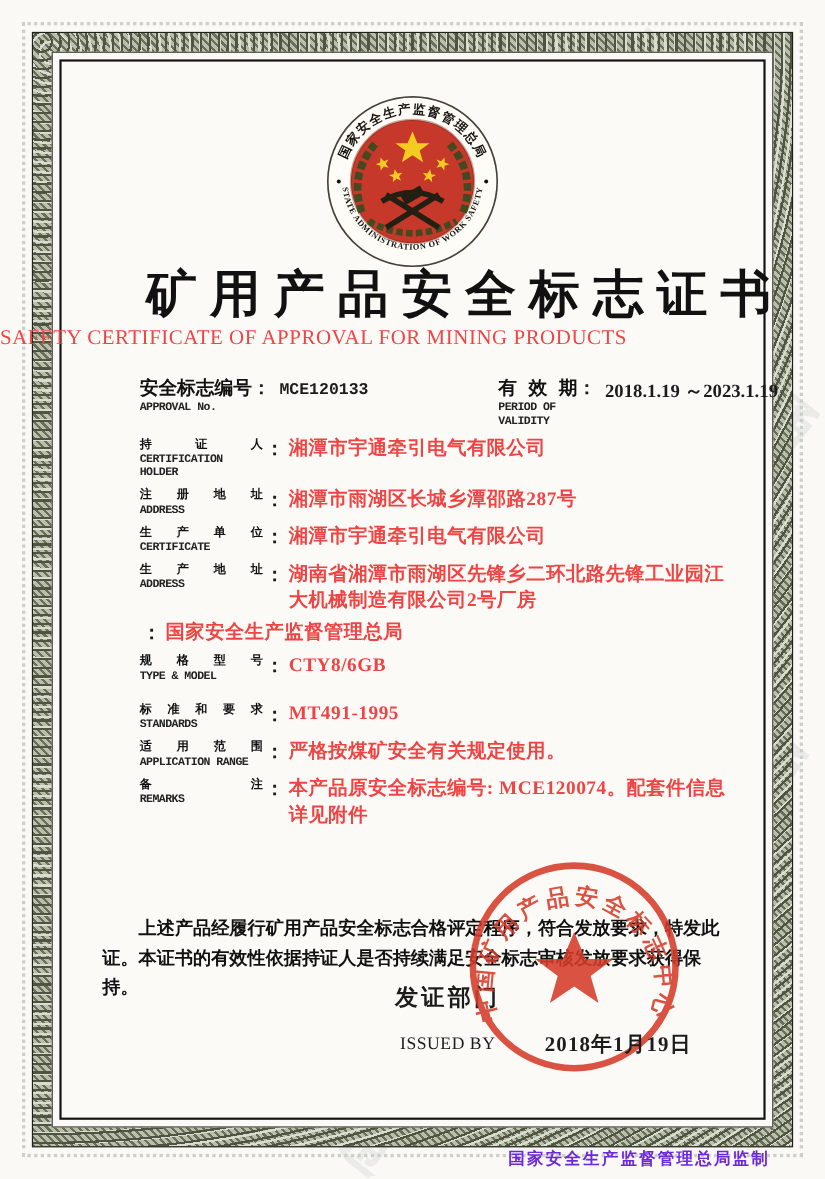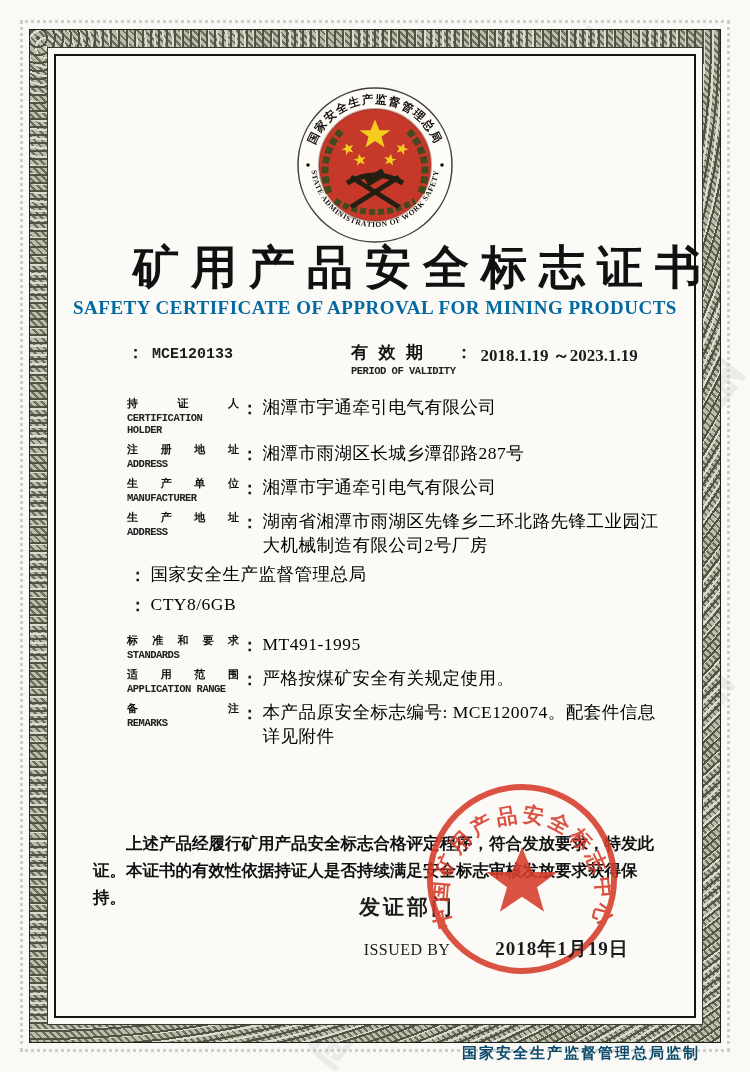--- a/index.html
+++ b/index.html
@@ -24,54 +24,54 @@
       repeating-radial-gradient(circle at 16px 18px, #d9dccf 0 2px, rgba(0,0,0,0) 2px 9px),
       repeating-linear-gradient(45deg, rgba(45,50,32,.45) 0 2px, rgba(224,228,214,.45) 2px 5px);
   }
   .frame-hole{position:absolute; inset:47px; background:#fbfaf6; border:1px solid #3a3a32;}
   .frame-inner{position:absolute; inset:54px; border:2px solid #141414;}
   
   .emblem{position:absolute; left:295px; top:85px; width:160px; height:160px;}
   
   .title-zh{position:absolute; top:237px; left:0; width:100%; text-align:center;
     font-size:46px; font-weight:bold; letter-spacing:12px; color:#111;padding-left:48px;}
-  .title-en{position:absolute; top:297px; left:0; width:100%; text-align:center;
-    font-size:19px; font-weight:bold; letter-spacing:.5px; color:#0369a1;}
+  .title-en{position:absolute; top:297px; left:0; width:100%; 
+    font-size:19px; font-weight:normal; letter-spacing:.5px; color:#ef4444;}
   
   .approval-row{position:absolute; top:341px; left:127px; width:540px; display:flex;}
   .lbl-zh{font-size:17px; font-weight:bold; letter-spacing:0; color:#111;
     text-align:justify; text-align-last:justify;}
   .lbl-en{font-family:"Liberation Mono", monospace; font-size:10.5px; font-weight:bold;
     letter-spacing:-0.5px; color:#222; margin-top:1px;}
   .ap-left{display:flex;}
   .ap-left .lbl-zh{width:102px;}
   .ap-colon{font-size:17px; font-weight:bold;}
   .ap-value{font-family:"Liberation Mono", monospace; font-size:15px; font-weight:bold;
     margin-left:8px; padding-top:5px; letter-spacing:0;}
   .ap-right{display:flex; margin-left:118px;}
   .ap-right .lbl-zh{width:72px;}
   .ap-right .ap-value{font-family:"Liberation Serif", serif; font-size:17px; padding-top:3px; white-space:nowrap;}
   
   .fields{position:absolute; top:396px; left:127px; width:545px;}
   .frow{display:flex; align-items:flex-start; margin-bottom:6px;}
   .frow .lblbox{width:112px; flex:0 0 112px;}
   .frow .lbl-zh{width:112px; font-size:11px;}
   .frow .colon{font-size:17.5px; font-weight:bold; margin:0 4px 0 2px;}
-  .frow .fval{flex:1; font-size:17.5px; font-weight:normal; letter-spacing:.5px; line-height:1.35; color:#000000;}
+  .frow .fval{flex:1; font-size:17.5px; font-weight:bold; letter-spacing:.5px; line-height:1.35; color:#ef4444;}
   .frow.gap-top{margin-top:16px;}
   
   .statement{position:absolute; top:830px; left:93px; width:572px;
     font-size:16.5px; font-weight:600; line-height:1.65; text-indent:2em; color:#111;}
   
   .issued{position:absolute; top:893px; left:342px; width:130px; text-align:center;}
   .issued .zh{font-size:21px; font-weight:bold; letter-spacing:3px;}
   .issued .en{font-size:16px; font-weight:normal; letter-spacing:.5px; margin-top:20px;}
   .cert-date{position:absolute; top:936px; left:452px; width:220px; text-align:center;
     font-size:19px; font-weight:600; letter-spacing:1px;}
-  .footer{position:absolute; top:1044px; right:50px; font-size:15px; font-weight:bold; letter-spacing:2px; color:#0c4a6e;}
+  .footer{position:absolute; top:1044px; right:50px; font-size:15px; font-weight:bold; letter-spacing:2px; color:#6d28d9;}
   
   .stamp{position:absolute; left:423px; top:780px; width:198px; height:198px; opacity:.88;}
 </style>
 </head>
 <body>
 
 <div class="page">
 
   <div class="wm-layer">
     <span class="wm-char" style="left:30px;top:70px;transform:rotate(38deg);">宇通</span>
@@ -129,20 +129,24 @@
     </text>
     <circle cx="13" cy="80" r="1.8" fill="#15120e"></circle>
     <circle cx="147" cy="80" r="1.8" fill="#15120e"></circle>
   </svg>
 
   <div class="title-zh">矿用产品安全标志证书</div>
   <div class="title-en">SAFETY CERTIFICATE OF APPROVAL FOR MINING PRODUCTS</div>
 
   <div class="approval-row">
     <div class="ap-left">
+      <div class="lblbox">
+        <div class="lbl-zh">安全标志编号</div>
+        <div class="lbl-en">APPROVAL No.</div>
+      </div>
       <span class="ap-colon">：</span>
       <span class="ap-value">MCE120133</span>
     </div>
     <div class="ap-right">
       <div class="lblbox">
         <div class="lbl-zh">有 效 期</div>
         <div class="lbl-en">PERIOD OF VALIDITY</div>
       </div>
       <span class="ap-colon">：</span>
       <span class="ap-value">2018.1.19 ～2023.1.19</span>
@@ -165,41 +169,45 @@
         <div class="lbl-zh">注 册 地 址</div>
         <div class="lbl-en">ADDRESS</div>
       </div>
       <span class="colon">：</span>
       <div class="fval">湘潭市雨湖区长城乡潭邵路287号</div>
     </div>
 
     <div class="frow">
       <div class="lblbox">
         <div class="lbl-zh">生 产 单 位</div>
-        <div class="lbl-en">MANUFACTURER</div>
+        <div class="lbl-en">CERTIFICATE</div>
       </div>
       <span class="colon">：</span>
       <div class="fval">湘潭市宇通牵引电气有限公司</div>
     </div>
 
     <div class="frow">
       <div class="lblbox">
         <div class="lbl-zh">生 产 地 址</div>
         <div class="lbl-en">ADDRESS</div>
       </div>
       <span class="colon">：</span>
       <div class="fval">湖南省湘潭市雨湖区先锋乡二环北路先锋工业园江大机械制造有限公司2号厂房</div>
     </div>
 
     <div class="frow">
       <span class="colon">：</span>
       <div class="fval">国家安全生产监督管理总局</div>
     </div>
 
     <div class="frow">
+      <div class="lblbox">
+        <div class="lbl-zh">规 格 型 号</div>
+        <div class="lbl-en">TYPE &amp; MODEL</div>
+      </div>
       <span class="colon">：</span>
       <div class="fval">CTY8/6GB</div>
     </div>
 
     <div class="frow gap-top">
       <div class="lblbox">
         <div class="lbl-zh">标准和要求</div>
         <div class="lbl-en">STANDARDS</div>
       </div>
       <span class="colon">：</span>

